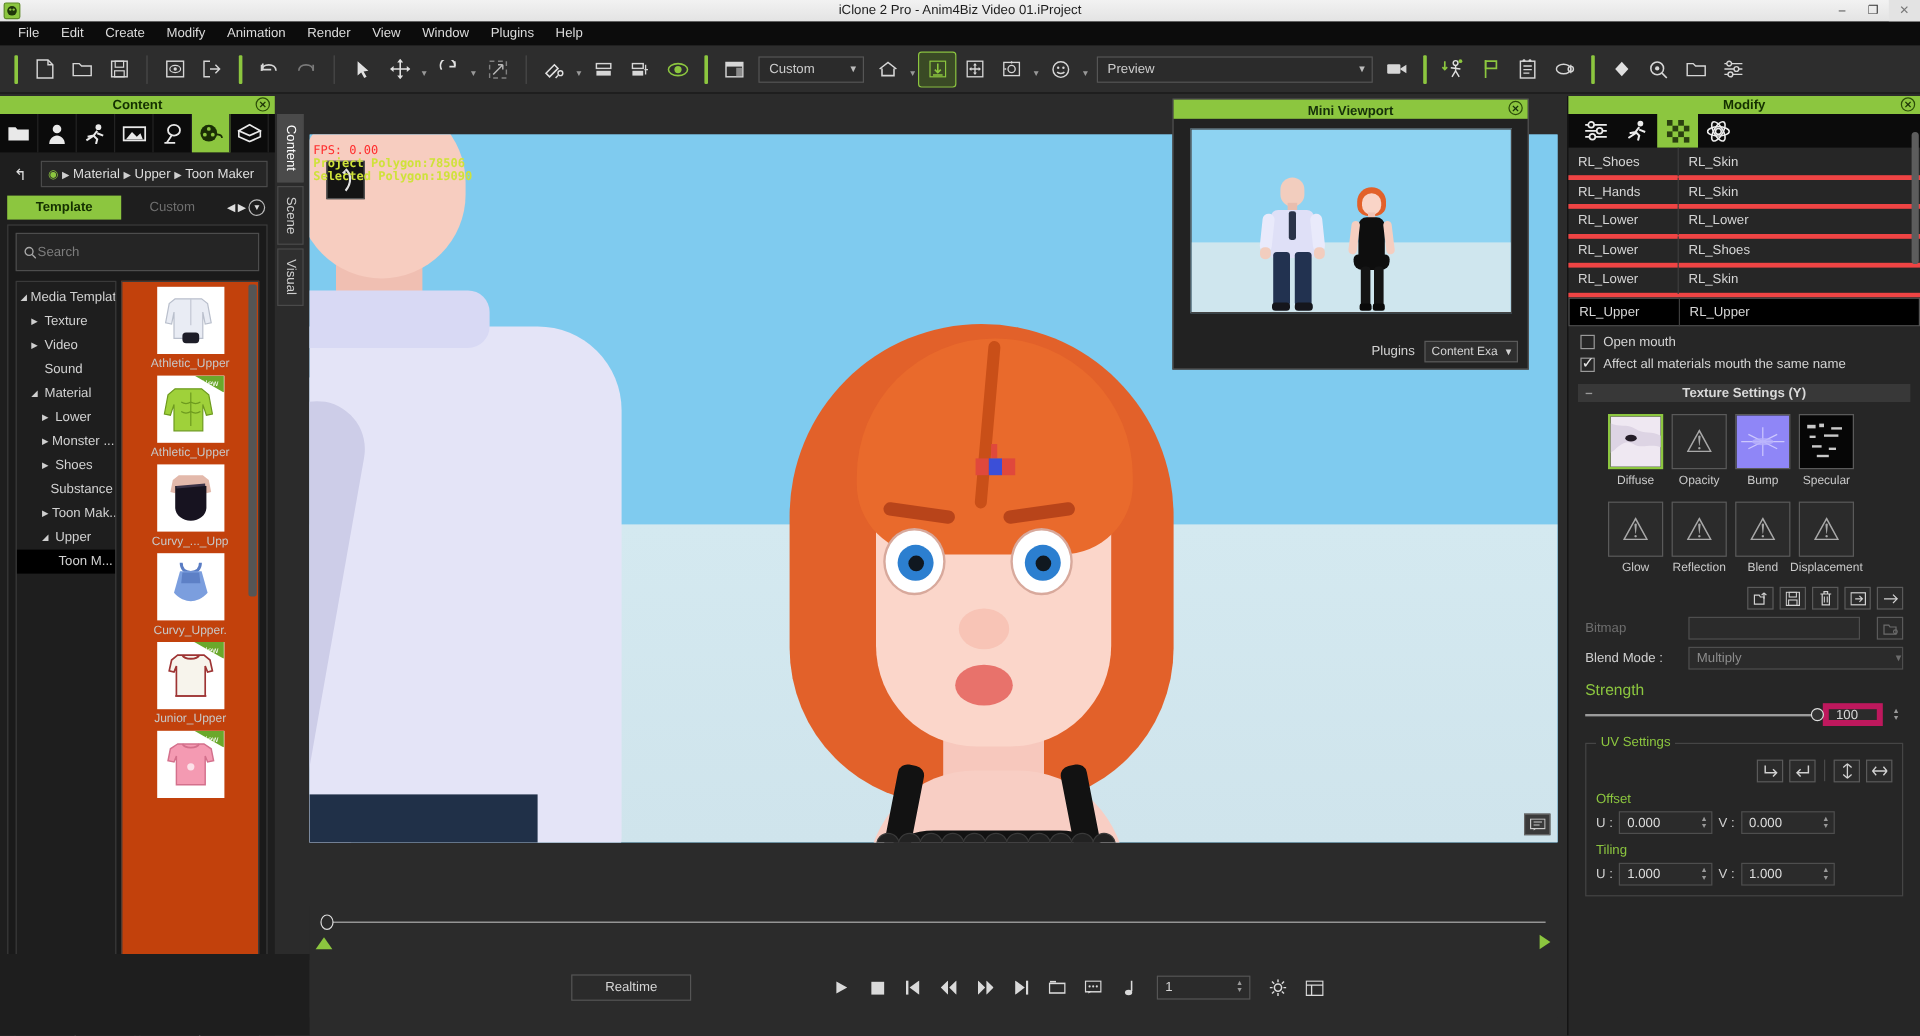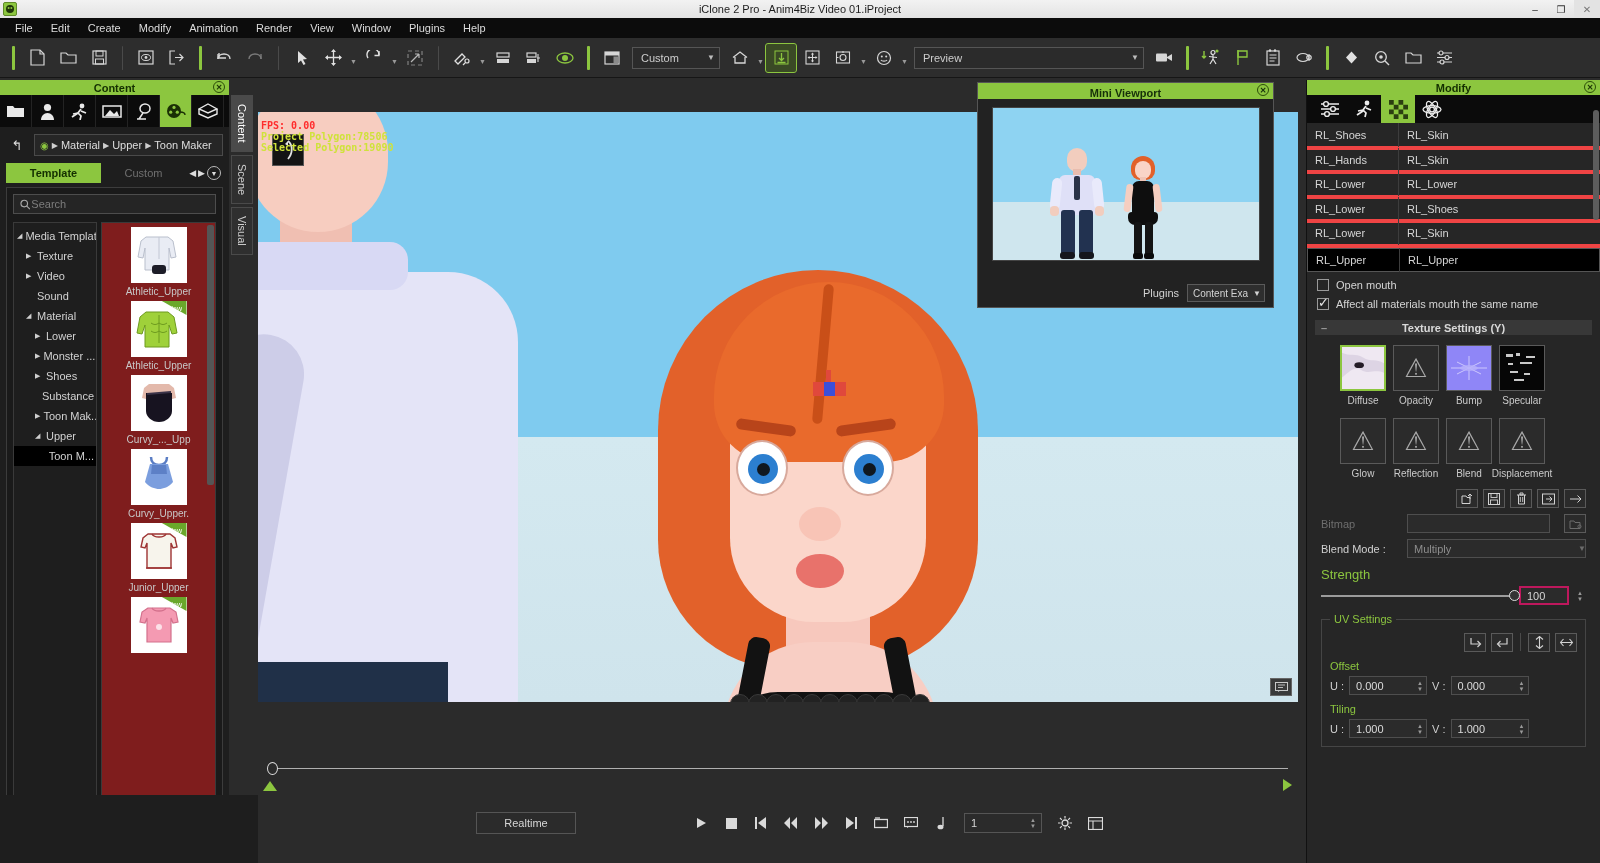--- a/index.html
+++ b/index.html
@@ -102,40 +102,40 @@
     width:85px; height:20px; color:#6f6f6f; display:flex; align-items:center; justify-content:center;
     font-size:11px;
   }
   .tabnav { position:absolute; right:2px; display:flex; align-items:center; gap:2px; color:#ddd; font-size:9px;}
   .tabnav .circ { width:14px; height:14px; border:1px solid #bbb; border-radius:50%;
                   display:flex;align-items:center;justify-content:center; font-size:7px;}
   .browser {
     background:#1a1a1a; border:1px solid #3c3c3c; margin-top:4px; height:660px; padding:6px;
   }
   .searchbox {
-    height:20px; background:#252525; border:1px solid #4d4d4d; display:flex; align-items:center;
+    height:32px; background:#252525; border:1px solid #4d4d4d; display:flex; align-items:center;
     gap:1px; padding:0 6px; margin-bottom:8px;
   }
   .searchbox input {
     background:transparent; border:none; outline:none; color:#d8d8d8; font-size:11px;
     font-family:"Liberation Sans", sans-serif; width:100%;
   }
   .searchbox input::placeholder { color:#7d7d7d; }
   .browser-split { display:flex; gap:4px; height:614px; }
   .tree {
     width:84px; background:#1e1e1e; border:1px solid #3a3a3a; overflow:hidden; padding-top:3px;
   }
   .tnode {
     display:flex; align-items:center; gap:3px; height:20px; font-size:11px; color:#d2d2d2;
     white-space:nowrap; padding-right:2px;
   }
   .tnode .tri { font-size:7px; width:8px; color:#cfcfcf; }
   .tnode.sel { background:#000; }
   .grid {
-    flex:1; background:#7f1d1d; border:1px solid #3a3a3a; position:relative; overflow:hidden;
+    flex:1; background:#c2410c; border:1px solid #3a3a3a; position:relative; overflow:hidden;
   }
   .gitem { width:100%; display:flex; flex-direction:column; align-items:center; margin-top:4px; }
   .thumb {
     width:56px; height:56px; background:#fff; position:relative; overflow:hidden;
     display:flex; align-items:center; justify-content:center;
   }
   .newflag {
     position:absolute; right:0; top:0; width:30px; height:14px; background:#6aa82b; color:#fff;
     font-size:7px; display:flex; align-items:center; justify-content:center;
     clip-path:polygon(18% 0, 100% 0, 100% 100%);
@@ -161,21 +161,21 @@
   
   .viewport {
     position:absolute; left:258px; top:112px; width:1040px; height:590px;
     overflow:hidden; background:#7ec8ee;
   }
   .vp-sky { position:absolute; inset:0; background:#7fcbef; }
   .vp-ground { position:absolute; left:0; top:55%; width:100%; height:45%;
     background:linear-gradient(#d4e9f0,#cfe4ec); }
   .vp-stats { position:absolute; left:3px; top:8px; line-height:11px; z-index:6;
     font-family:"DejaVu Sans Mono", monospace; font-size:10px; }
-  .vp-stats .fps { color:#ff2d2d; font-weight:bold; }
+  .vp-stats .fps { color:#ff2d2d; font-weight:normal; }
   .vp-stats .poly { color:#cfe23a; font-weight:bold; }
   .vp-gizmo { position:absolute; left:14px; top:22px; width:32px; height:32px;
     background:#141414; border:1px solid #555; z-index:5; display:flex;
     align-items:center; justify-content:center; color:#ddd; font-size:17px;}
   .vp-badge { position:absolute; right:6px; bottom:6px; width:22px; height:18px;
     background:#3a3a3a; border:1px solid #666; display:flex; align-items:center;
     justify-content:center; color:#ccc; font-size:10px; z-index:6; }
 
   
   .char { position:absolute; left:410px; top:150px; z-index:3; }
@@ -288,21 +288,21 @@
   .fieldrow { display:flex; align-items:center; gap:8px; padding:6px 14px 0 14px; }
   .flabel { font-size:11px; color:#d0d0d0; width:78px; }
   .flabel.dim { color:#6e6e6e; }
   .finput { flex:1; height:19px; background:#2b2b2b; border:1px solid #4e4e4e; color:#8d8d8d;
     font-size:11px; display:flex; align-items:center; padding-left:6px; }
   .glabel-g { color:#8cc63f; font-size:13px; padding:9px 0 4px 14px; }
   .sliderrow { display:flex; align-items:center; gap:8px; padding:0 14px 0 14px; }
   .strack { flex:1; height:2px; background:#9b9b9b; position:relative; }
   .sknob { position:absolute; top:-5px; width:11px; height:11px; border:1px solid #ddd;
     background:#333; border-radius:50%; }
-  .snum { width:50px; height:19px; background:#2b2b2b; border:2px solid #be185d;
+  .snum { width:50px; height:19px; background:#2b2b2b; border:5px solid #be185d;
     color:#d6d6d6; font-size:11px; display:flex; align-items:center; padding-left:6px; }
   .spin { width:9px; display:flex; flex-direction:column; color:#999; font-size:6px; line-height:6px; }
   .uvfs { margin:8px 14px 0 14px; border:1px solid #454545; padding:6px 8px 8px 8px; position:relative; }
   .uvfs legend { color:#8cc63f; font-size:11px; padding:0 4px; }
   .uvicons { display:flex; justify-content:flex-end; gap:5px; margin-top:2px; }
   .uvicons .gsep { width:1px; height:18px; background:#4a4a4a; margin:0 2px; }
   .uvlabel { color:#8cc63f; font-size:11px; margin-top:8px; }
   .uvinputs { display:flex; align-items:center; gap:5px; margin-top:4px; }
   .uvinputs .uu { font-size:11px; color:#d0d0d0; }
   .uvfield { width:78px; height:19px; background:#2b2b2b; border:1px solid #4e4e4e;

